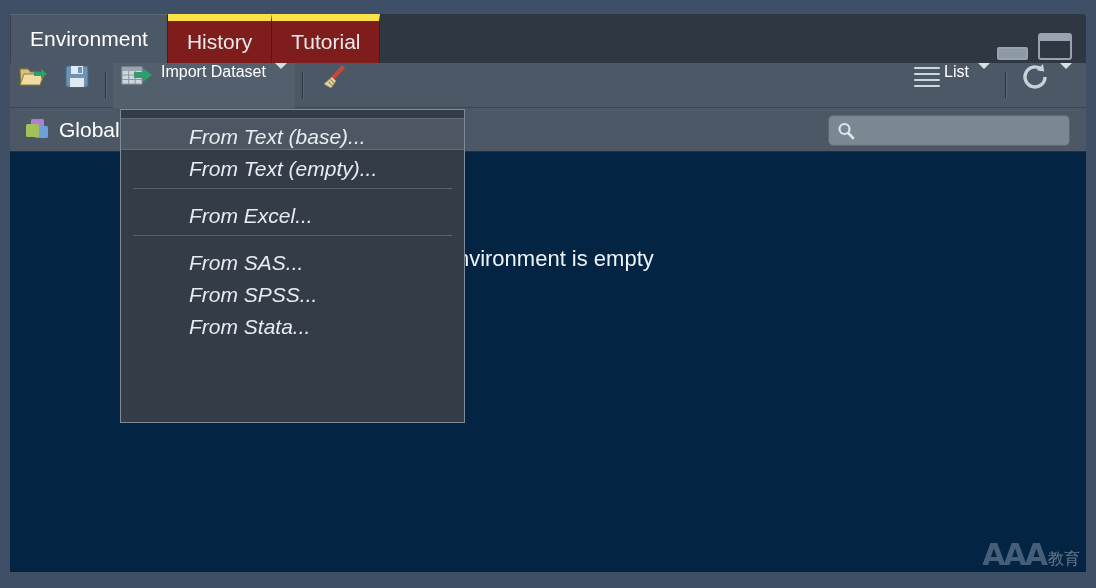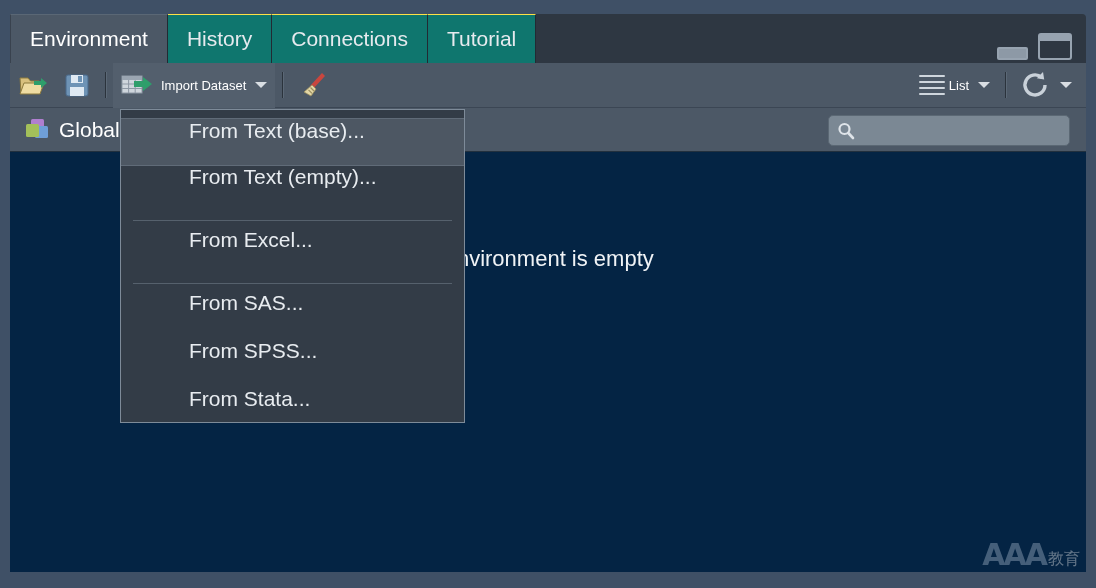--- a/index.html
+++ b/index.html
@@ -25,23 +25,23 @@
     border-top-left-radius: 4px;
     border-top-right-radius: 4px;
     display: flex; align-items: flex-end;
   }
   .tab {
     height: 49px;
     padding: 0 19px;
     display: flex; align-items: center; justify-content: center;
     color: #e6eaee;
     font-size: 21px;
-    background: #0f766e;
+    background: #7f1d1d;
     border-right: 1px solid #222a33;
-    border-top: 1px solid #fde047;
+    border-top: 7px solid #fde047;
     white-space: nowrap;
   }
   .tab:first-child { border-left: 1px solid #39424e; }
   .tab.active {
     background: #4c5866;
     color: #ffffff;
     border-top: 1px solid #5a6775;
   }
 
   
@@ -73,24 +73,24 @@
   #toolbar {
     position: absolute; left: 10px; top: 59px;
     width: 1076px; height: 45px;
     background: #4c5866;
     border-bottom: 1px solid #3b4characters;
     border-bottom: 1px solid #3b4654;
     display: flex; align-items: center;
   }
   .tb-btn {
     height: 45px;
-    display: flex; align-items: center;
+    display: flex; align-items: flex-start;
     padding: 0 8px;
     color: #ffffff;
-    font-size: 13px;
+    font-size: 16px;
     white-space: nowrap;
   }
   .tb-btn.pressed { background: #535f6d; }
   .tb-sep {
     width: 1px; height: 26px; background: #2b333c;
     margin: 0 7px;
     box-shadow: 1px 0 0 #5b6876;
   }
   .tb-spacer { flex: 1; }
   .caret {
@@ -180,26 +180,27 @@
   
   #menu {
     position: absolute; left: 120px; top: 105px;
     width: 345px; height: 314px;
     background: #333c47;
     border: 1px solid #7e8b99;
     z-index: 40;
     padding: 9px 0;
   }
   .menu-item {
-    height: 48px;
-    display: flex; align-items: flex-start;
+    height: 32px;
+    display: flex; align-items: flex-end;
     padding-left: 68px;
     color: #e8ecf0;
     font-size: 21px;
     white-space: nowrap;
+    font-style: italic;
   }
   .menu-item.hl {
     background: #4d5763;
     border-top: 1px solid #606b78;
     border-bottom: 1px solid #606b78;
     margin: -1px 0;
   }
   .menu-sep {
     height: 1px; background: #56616d;
     margin: 7px 12px;
@@ -209,23 +210,20 @@
 <body>
 
 <div id="app">
 
   <div id="tabbar">
     <div class="tab active">
       <span>Environment</span>
     </div>
     <div class="tab">
       <span>History</span>
-    </div>
-    <div class="tab">
-      <span>Connections</span>
     </div>
     <div class="tab">
       <span>Tutorial</span>
     </div>
 
     <div id="wincontrols">
       <span class="win-btn win-min"></span>
       <span class="win-btn win-max"></span>
     </div>
   </div>

